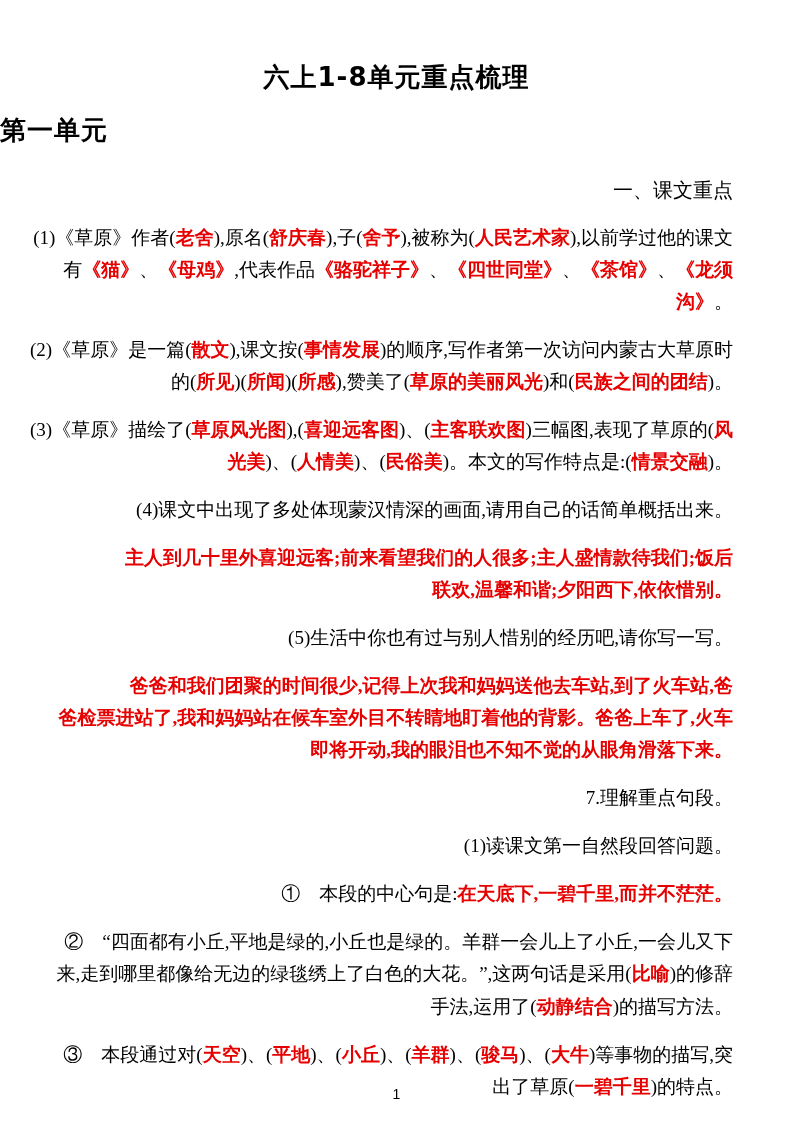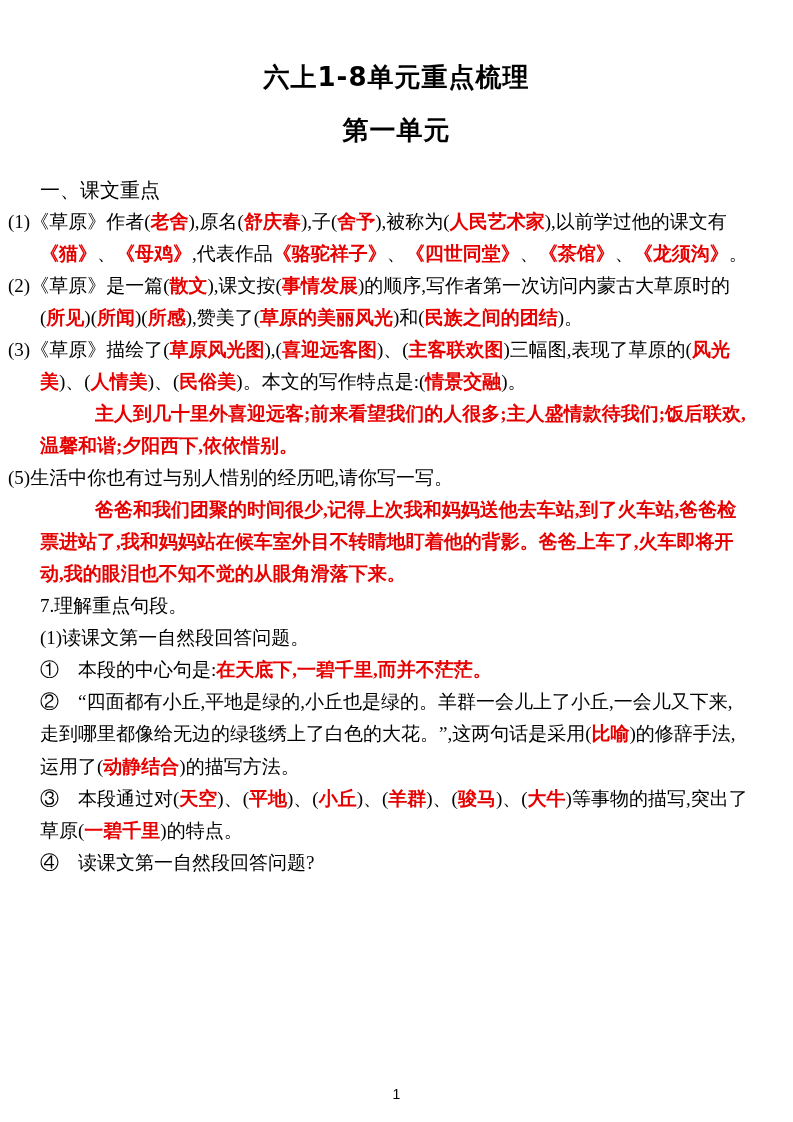--- a/index.html
+++ b/index.html
@@ -22,33 +22,33 @@
     padding-top: 60px;
     text-align: center;
     font-family: "DejaVu Sans", "Liberation Sans", sans-serif;
     font-weight: bold;
     font-size: 26px;
     letter-spacing: 1px;
   }
   .unit-title {
     margin: 0;
     padding-top: 18px;
-    text-align: center;
+    text-align: left;
     font-family: "DejaVu Sans", "Liberation Sans", sans-serif;
     font-weight: bold;
     font-size: 26px;
     letter-spacing: 1px;
   }
   .content {
     margin: 26px 44px 0 40px;
     font-size: 19px;
     line-height: 32px;
     text-align: left;
   }
-  .content p { margin: 0; padding: 0; }
+  .content p { margin: 16px; padding: 0; text-align: right; }
   
   .sec   { padding-left: 8px; font-size: 20px; }
   
   .sub   { padding-left: 8px; }
   
   .num   { padding-left: 55px; text-indent: -32px; }
   
   .ans   { text-indent: 55px; }
   
   .plain { padding-left: 8px; }
@@ -75,20 +75,21 @@
 
 <div class="page">
   <h1 class="doc-title">六上1-8单元重点梳理</h1>
   <h2 class="unit-title">第一单元</h2>
 
   <div class="content" id="content">
       <p class="sec"><span>一、课文重点</span></p>
       <p class="num"><span>(1)《草原》作者(</span><span class="red" style="color: rgb(230, 0, 0);">老舍</span><span>),原名(</span><span class="red" style="color: rgb(230, 0, 0);">舒庆春</span><span>),子(</span><span class="red" style="color: rgb(230, 0, 0);">舍予</span><span>),被称为(</span><span class="red" style="color: rgb(230, 0, 0);">人民艺术家</span><span>),以前学过他的课文有</span><span class="red" style="color: rgb(230, 0, 0);">《猫》</span><span>、</span><span class="red" style="color: rgb(230, 0, 0);">《母鸡》</span><span>,代表作品</span><span class="red" style="color: rgb(230, 0, 0);">《骆驼祥子》</span><span>、</span><span class="red" style="color: rgb(230, 0, 0);">《四世同堂》</span><span>、</span><span class="red" style="color: rgb(230, 0, 0);">《茶馆》</span><span>、</span><span class="red" style="color: rgb(230, 0, 0);">《龙须沟》</span><span>。</span></p>
       <p class="num"><span>(2)《草原》是一篇(</span><span class="red" style="color: rgb(230, 0, 0);">散文</span><span>),课文按(</span><span class="red" style="color: rgb(230, 0, 0);">事情发展</span><span>)的顺序,写作者第一次访问内蒙古大草原时的(</span><span class="red" style="color: rgb(230, 0, 0);">所见</span><span>)(</span><span class="red" style="color: rgb(230, 0, 0);">所闻</span><span>)(</span><span class="red" style="color: rgb(230, 0, 0);">所感</span><span>),赞美了(</span><span class="red" style="color: rgb(230, 0, 0);">草原的美丽风光</span><span>)和(</span><span class="red" style="color: rgb(230, 0, 0);">民族之间的团结</span><span>)。</span></p>
       <p class="num"><span>(3)《草原》描绘了(</span><span class="red" style="color: rgb(230, 0, 0);">草原风光图</span><span>),(</span><span class="red" style="color: rgb(230, 0, 0);">喜迎远客图</span><span>)、(</span><span class="red" style="color: rgb(230, 0, 0);">主客联欢图</span><span>)三幅图,表现了草原的(</span><span class="red" style="color: rgb(230, 0, 0);">风光美</span><span>)、(</span><span class="red" style="color: rgb(230, 0, 0);">人情美</span><span>)、(</span><span class="red" style="color: rgb(230, 0, 0);">民俗美</span><span>)。本文的写作特点是:(</span><span class="red" style="color: rgb(230, 0, 0);">情景交融</span><span>)。</span></p>
+      <p class="num"><span>(4)课文中出现了多处体现蒙汉情深的画面,请用自己的话简单概括出来。</span></p>
       <p class="ans"><span class="red" style="color: rgb(230, 0, 0);">主人到几十里外喜迎远客;前来看望我们的人很多;主人盛情款待我们;饭后联欢,温馨和谐;夕阳西下,依依惜别。</span></p>
       <p class="num"><span>(5)生活中你也有过与别人惜别的经历吧,请你写一写。</span></p>
       <p class="ans"><span class="red" style="color: rgb(230, 0, 0);">爸爸和我们团聚的时间很少,记得上次我和妈妈送他去车站,到了火车站,爸爸检票进站了,我和妈妈站在候车室外目不转睛地盯着他的背影。爸爸上车了,火车即将开动,我的眼泪也不知不觉的从眼角滑落下来。</span></p>
       <p class="plain"><span>7.理解重点句段。</span></p>
       <p class="plain0"><span>(1)读课文第一自然段回答问题。</span></p>
       <p class="circ"><span>①　本段的中心句是:</span><span class="red" style="color: rgb(230, 0, 0);">在天底下,一碧千里,而并不茫茫。</span></p>
       <p class="circ"><span>②　“四面都有小丘,平地是绿的,小丘也是绿的。羊群一会儿上了小丘,一会儿又下来,走到哪里都像给无边的绿毯绣上了白色的大花。”,这两句话是采用(</span><span class="red" style="color: rgb(230, 0, 0); font-family: Liberation Mono, monospace;">比喻</span><span>)的修辞手法,运用了(</span><span class="red" style="color: rgb(230, 0, 0);">动静结合</span><span>)的描写方法。</span></p>
       <p class="circ"><span>③　本段通过对(</span><span class="red" style="color: rgb(230, 0, 0);">天空</span><span>)、(</span><span class="red" style="color: rgb(230, 0, 0);">平地</span><span>)、(</span><span class="red" style="color: rgb(230, 0, 0);">小丘</span><span>)、(</span><span class="red" style="color: rgb(230, 0, 0);">羊群</span><span>)、(</span><span class="red" style="color: rgb(230, 0, 0);">骏马</span><span>)、(</span><span class="red" style="color: rgb(230, 0, 0);">大牛</span><span>)等事物的描写,突出了草原(</span><span class="red" style="color: rgb(230, 0, 0);">一碧千里</span><span>)的特点。</span></p>
       <p class="circ"><span>④　读课文第一自然段回答问题?</span></p>
     </div>

